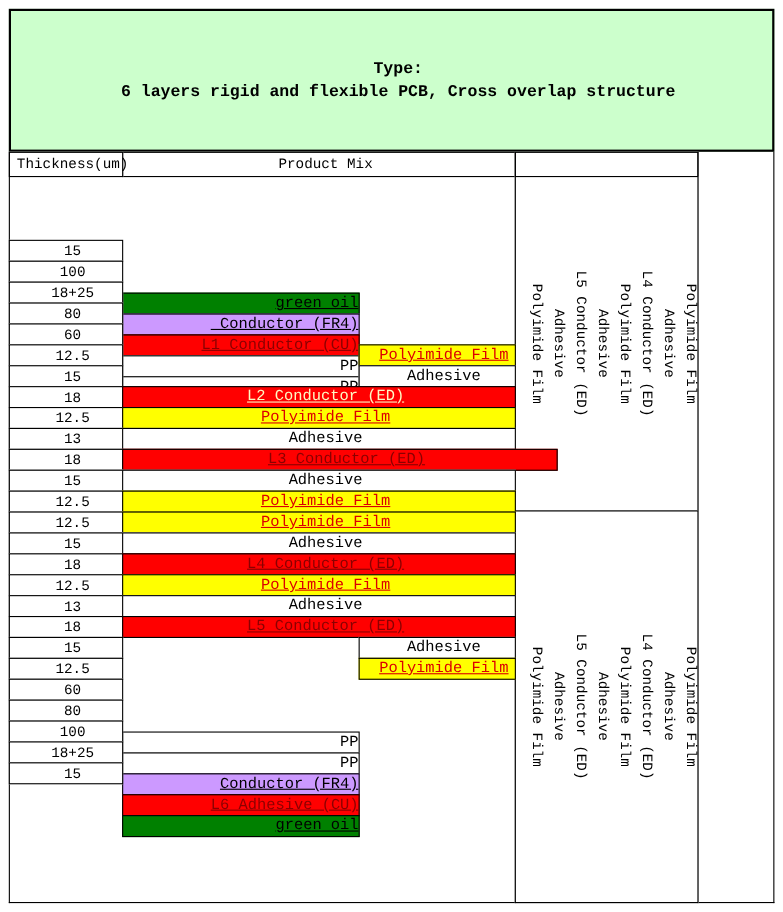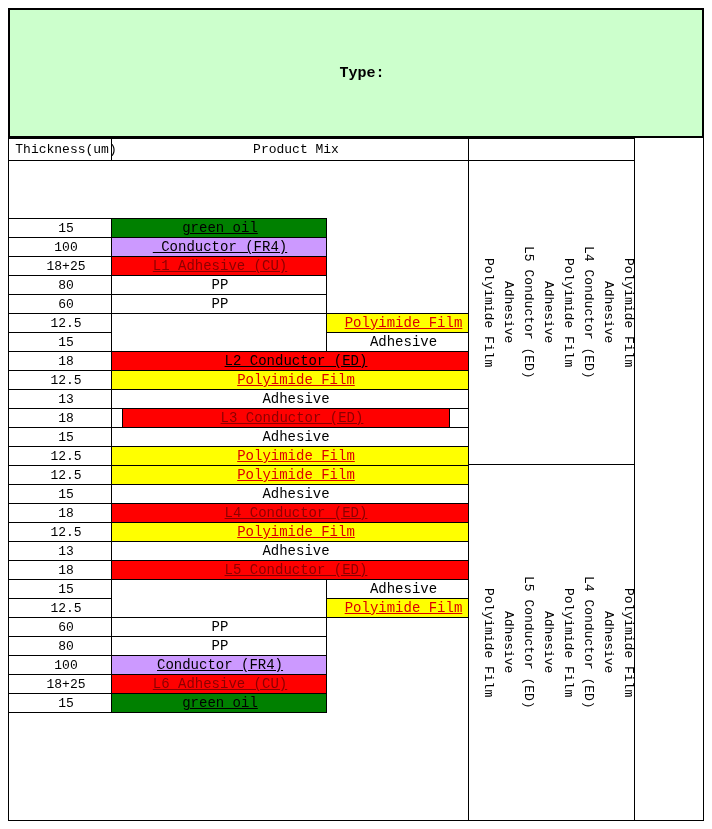--- a/index.html
+++ b/index.html
@@ -19,38 +19,39 @@
     font-size:13px;top:138px;height:23px;
   }
   .tcell{
     border:1px solid #000;background:#fff;display:flex;align-items:center;justify-content:center;
     font-size:13px;left:8px;width:104px;height:20px;
   }
   .bar{
     border:1px solid #000;display:flex;align-items:center;height:20px;
     font-size:14px;white-space:pre;overflow:hidden;
   }
-  .bar.align-left{justify-content:center;padding-left:2px;}
+  .bar.align-left{justify-content:flex-end;padding-left:2px;margin-top:48px;}
   .bar.align-center{justify-content:center;}
   .bar .lbl{white-space:pre;}
   .u{text-decoration:underline;}
   .vcell{
     border:1px solid #000;background:#fff;display:flex;align-items:center;justify-content:center;
     left:468px;width:167px;
   }
   .vtext{writing-mode:vertical-rl;text-orientation:mixed;font-size:13px;}
   .vtext .vline{line-height:20px;text-align:center;white-space:pre;}
 </style>
 </head>
 <body>
 
 <div id="sheet">
 
   <div class="abs" id="title-box" style="background: rgb(204, 255, 204);">
     <div>Type:</div>
+    <div>6 layers rigid and flexible PCB, Cross overlap structure</div>
   </div>
 
   <div class="abs hcell" style="left:111px;width:358px;">Product Mix</div>
   <div class="abs hcell" style="left:8px;width:104px;">Thickness(um)</div>
   <div class="abs hcell" style="left:468px;width:167px;"></div>
 
   <div class="line" style="left:8px;top:138px;width:1px;height:683px;"></div>
   <div class="line" style="left:468px;top:138px;width:1px;height:683px;"></div>
   <div class="line" style="left:634px;top:138px;width:1px;height:683px;"></div>
   <div class="line" style="left:703px;top:138px;width:1px;height:683px;"></div>
@@ -80,37 +81,37 @@
         <div class="vline">Polyimide Film</div>
       </div>
   </div>
 
   <div id="rows-layer">
       <div class="abs tcell" style="top: 218px;">15</div>
       <div class="abs bar align-left" style="left: 111px; width: 216px; top: 218px; background: rgb(0, 128, 0);"><span class="lbl u" style="color: rgb(0, 0, 0);">green oil</span></div>
       <div class="abs tcell" style="top: 237px;">100</div>
       <div class="abs bar align-left" style="left: 111px; width: 216px; top: 237px; background: rgb(204, 153, 255);"><span class="lbl u" style="color: rgb(0, 0, 0);"> Conductor (FR4)</span></div>
       <div class="abs tcell" style="top: 256px;">18+25</div>
-      <div class="abs bar align-left" style="left: 111px; width: 216px; top: 256px; background: rgb(255, 0, 0);"><span class="lbl u" style="color: rgb(139, 0, 0);">L1 Adhesive (CU)</span></div>
+      <div class="abs bar align-left" style="left: 111px; width: 216px; top: 256px; background: rgb(255, 0, 0);"><span class="lbl u" style="color: rgb(139, 0, 0);">L1 Conductor (CU)</span></div>
       <div class="abs tcell" style="top: 275px;">80</div>
       <div class="abs bar align-left" style="left: 111px; width: 216px; top: 275px; background: rgb(255, 255, 255);"><span class="lbl" style="color: rgb(0, 0, 0);">PP</span></div>
       <div class="abs tcell" style="top: 294px;">60</div>
       <div class="abs bar align-left" style="left: 111px; width: 216px; top: 294px; background: rgb(255, 255, 255);"><span class="lbl" style="color: rgb(0, 0, 0);">PP</span></div>
       <div class="abs tcell" style="top: 313px;">12.5</div>
       <div class="abs bar align-center" style="left: 326px; width: 143px; top: 313px; background: rgb(255, 255, 0);"><span class="lbl u" style="color: rgb(220, 0, 0);">Polyimide Film</span></div>
       <div class="abs tcell" style="top: 332px;">15</div>
       <div class="abs bar align-center" style="left: 326px; width: 143px; top: 332px; background: rgb(255, 255, 255);"><span class="lbl" style="color: rgb(0, 0, 0);">Adhesive</span></div>
       <div class="abs tcell" style="top: 351px;">18</div>
-      <div class="abs bar align-center" style="left: 111px; width: 358px; top: 351px; background: rgb(255, 0, 0);"><span class="lbl u" style="color: #000000;">L2 Conductor (ED)</span></div>
+      <div class="abs bar align-center" style="left: 111px; width: 358px; top: 351px; background: rgb(255, 0, 0);"><span class="lbl u" style="color: #fef9c3;">L2 Conductor (ED)</span></div>
       <div class="abs tcell" style="top: 370px;">12.5</div>
       <div class="abs bar align-center" style="left: 111px; width: 358px; top: 370px; background: rgb(255, 255, 0);"><span class="lbl u" style="color: rgb(220, 0, 0);">Polyimide Film</span></div>
       <div class="abs tcell" style="top: 389px;">13</div>
       <div class="abs bar align-center" style="left: 111px; width: 358px; top: 389px; background: rgb(255, 255, 255);"><span class="lbl" style="color: rgb(0, 0, 0);">Adhesive</span></div>
       <div class="abs tcell" style="top: 408px;">18</div>
-      <div class="abs bar align-center" style="left: 122px; width: 328px; top: 408px; background: rgb(255, 0, 0);"><span class="lbl u" style="color: rgb(139, 0, 0);">L3 Conductor (ED)</span></div>
+      <div class="abs bar align-center" style="left: 111px; width: 396px; top: 408px; background: rgb(255, 0, 0);"><span class="lbl u" style="color: rgb(139, 0, 0);">L3 Conductor (ED)</span></div>
       <div class="abs tcell" style="top: 427px;">15</div>
       <div class="abs bar align-center" style="left: 111px; width: 358px; top: 427px; background: rgb(255, 255, 255);"><span class="lbl" style="color: rgb(0, 0, 0);">Adhesive</span></div>
       <div class="abs tcell" style="top: 446px;">12.5</div>
       <div class="abs bar align-center" style="left: 111px; width: 358px; top: 446px; background: rgb(255, 255, 0);"><span class="lbl u" style="color: rgb(220, 0, 0);">Polyimide Film</span></div>
       <div class="abs tcell" style="top: 465px;">12.5</div>
       <div class="abs bar align-center" style="left: 111px; width: 358px; top: 465px; background: rgb(255, 255, 0);"><span class="lbl u" style="color: rgb(220, 0, 0);">Polyimide Film</span></div>
       <div class="abs tcell" style="top: 484px;">15</div>
       <div class="abs bar align-center" style="left: 111px; width: 358px; top: 484px; background: rgb(255, 255, 255);"><span class="lbl" style="color: rgb(0, 0, 0);">Adhesive</span></div>
       <div class="abs tcell" style="top: 503px;">18</div>
       <div class="abs bar align-center" style="left: 111px; width: 358px; top: 503px; background: rgb(255, 0, 0);"><span class="lbl u" style="color: rgb(139, 0, 0);">L4 Conductor (ED)</span></div>

